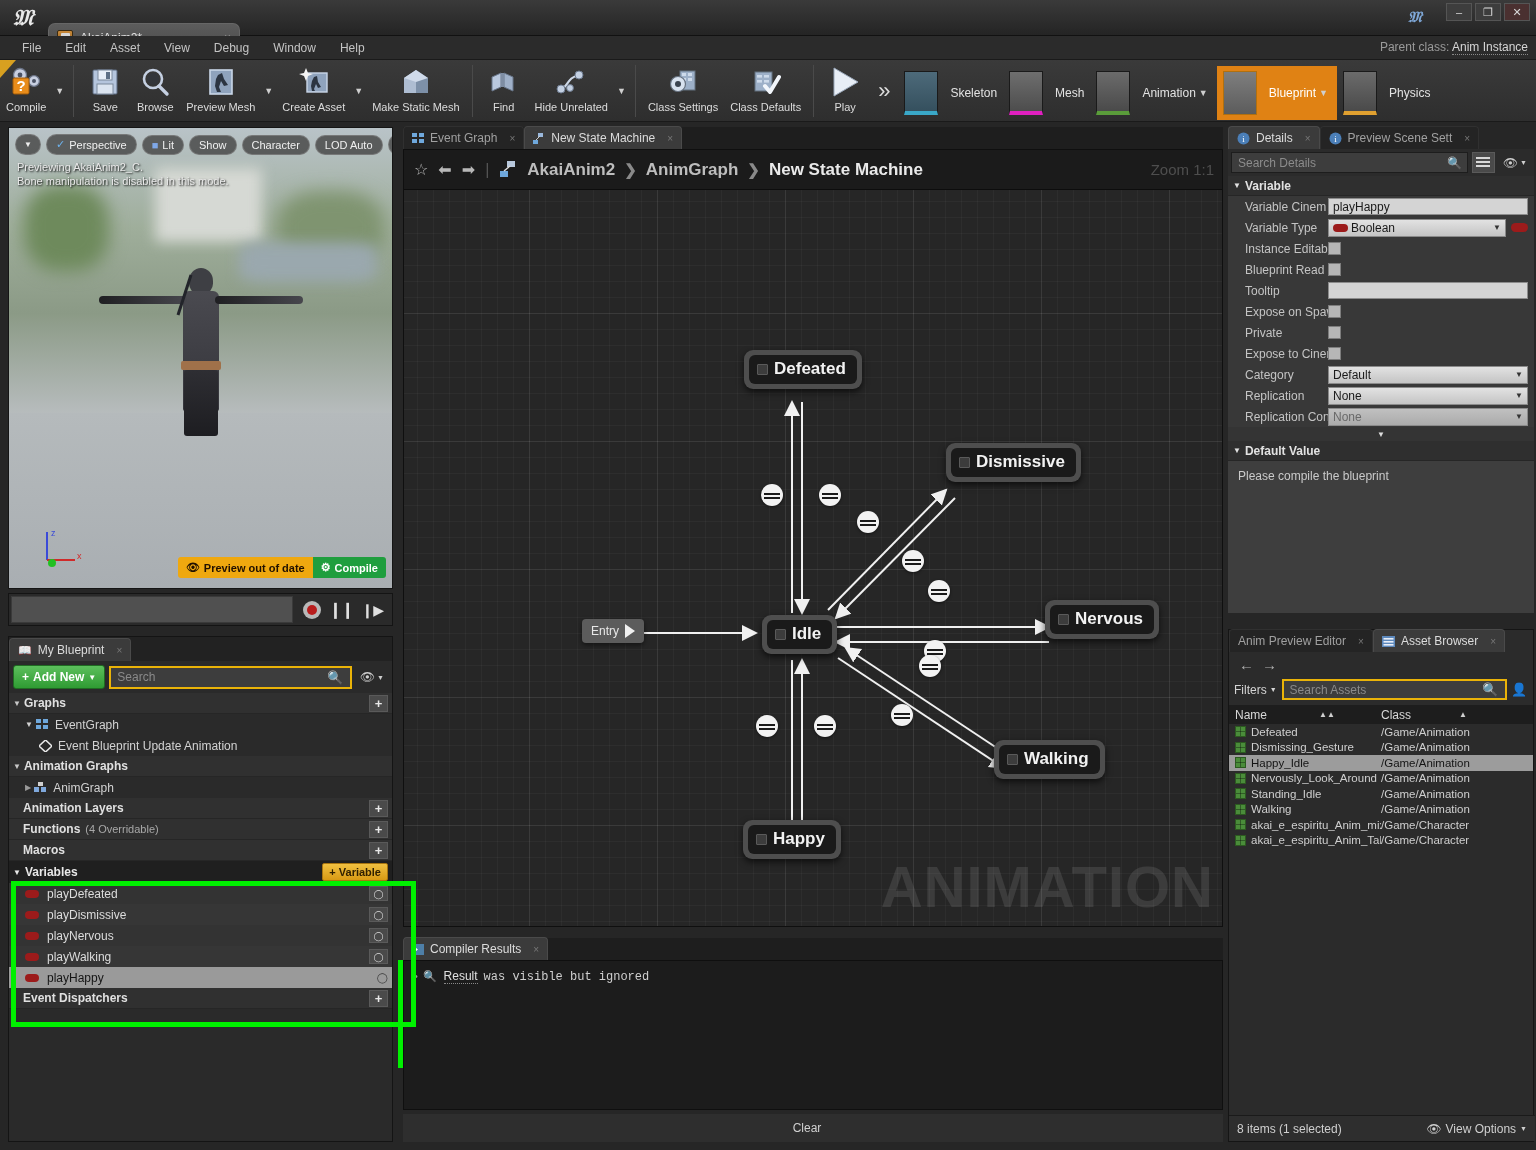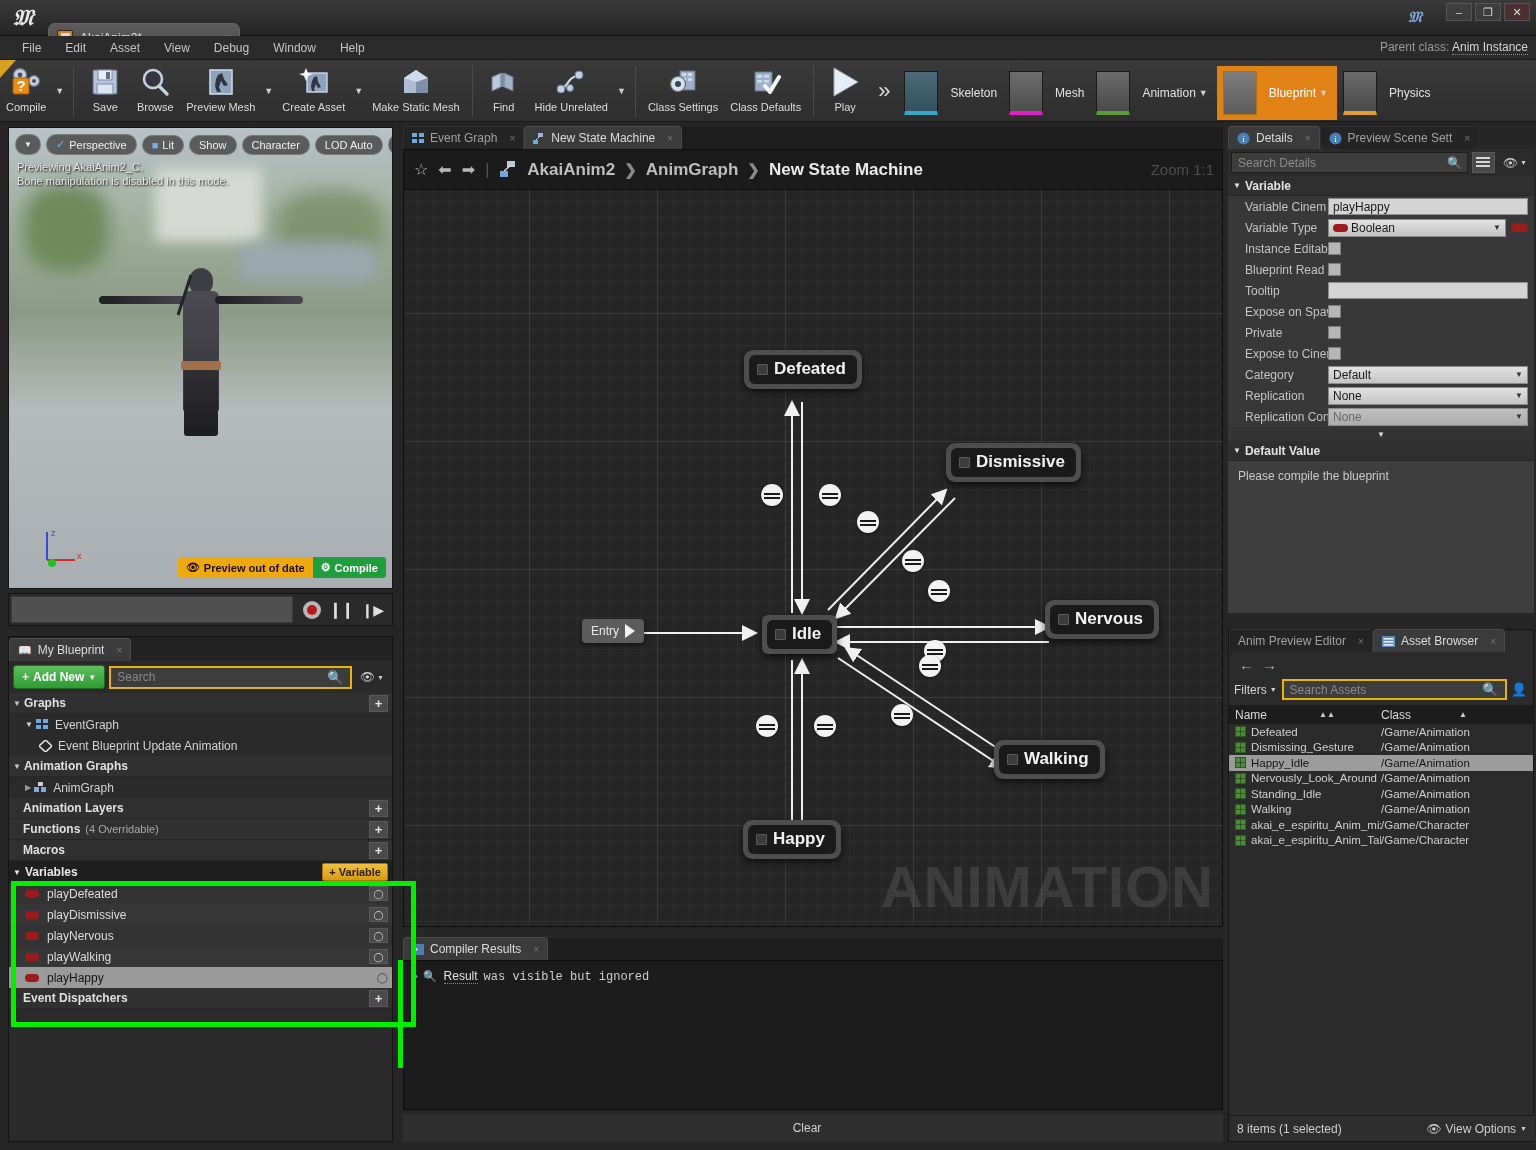--- a/index.html
+++ b/index.html
@@ -802,21 +802,21 @@
               <span class="sq"></span>
             <span class="nm">Defeated</span>
             </div>
         </div>
         <div class="state-node" style="left:542px;top:253px;">
           <div class="inner">
               <span class="sq"></span>
             <span class="nm">Dismissive</span>
             </div>
         </div>
-        <div class="state-node" style="left:358px;top:425px;border-radius:6px;">
+        <div class="state-node" style="left:358px;top:425px;">
           <div class="inner">
               <span class="sq"></span>
             <span class="nm">Idle</span>
             </div>
         </div>
         <div class="state-node" style="left:641px;top:410px;">
           <div class="inner">
               <span class="sq"></span>
             <span class="nm">Nervous</span>
             </div>

